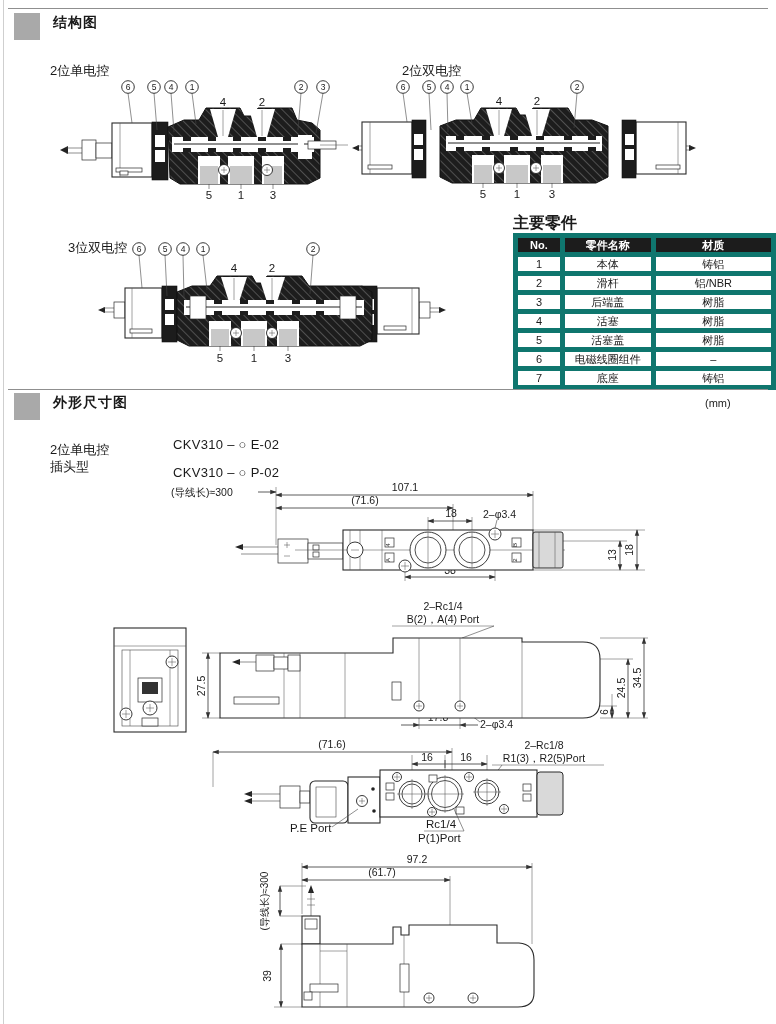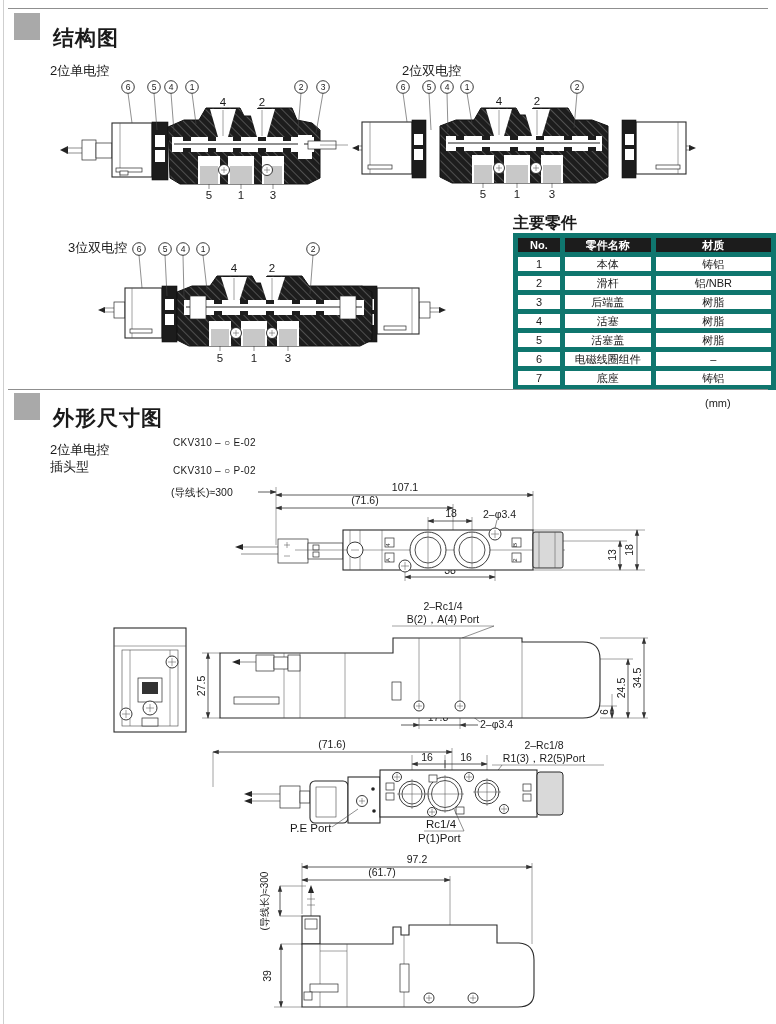--- a/index.html
+++ b/index.html
@@ -1,23 +1,23 @@
 <!DOCTYPE html>
 <html><head>
 <meta charset="utf-8">
 <style>
   html,body{margin:0;padding:0;background:#e8e8e8;}
   #page{position:relative;width:776px;height:1024px;background:#fff;overflow:hidden;
         font-family:"Liberation Sans",sans-serif;color:#1a1a1a;}
   .rule{position:absolute;height:1px;background:#8f8f8f;}
   .edge{position:absolute;width:1px;background:#cfcfcf;}
   .sq{position:absolute;width:26px;height:27px;background:#a9a9a9;}
-  .sect-title{position:absolute;font-size:21px;font-weight:bold;letter-spacing:1px;margin-top:10px;}
+  .sect-title{position:absolute;font-size:14px;font-weight:bold;letter-spacing:1px;}
   .sub{position:absolute;font-size:13px;margin-top:20px;}
-  .model{position:absolute;font-size:10px;letter-spacing:.3px;}
+  .model{position:absolute;font-size:13px;letter-spacing:.3px;}
   .mm{position:absolute;font-size:11px;color:#222;}
   .parts-title{position:absolute;font-size:16px;font-weight:bold;}
   table.parts{position:absolute;border-collapse:collapse;font-size:11px;}
   table.parts td,table.parts th{border:5px solid #0f766e;text-align:center;padding:0 4px;height:14px;line-height:14px;}
   table.parts th{background:#1c1c1c;color:#fff;font-weight:bold;}
   table.parts .c1{width:36px;} table.parts .c2{width:86px;text-align:center;} table.parts .c3{width:116px;}
   svg{position:absolute;overflow:visible;}
   svg text{font-family:"Liberation Sans",sans-serif;fill:#1a1a1a;}
   .dt{font-size:10.5px;}
   .st{font-size:10px;}

